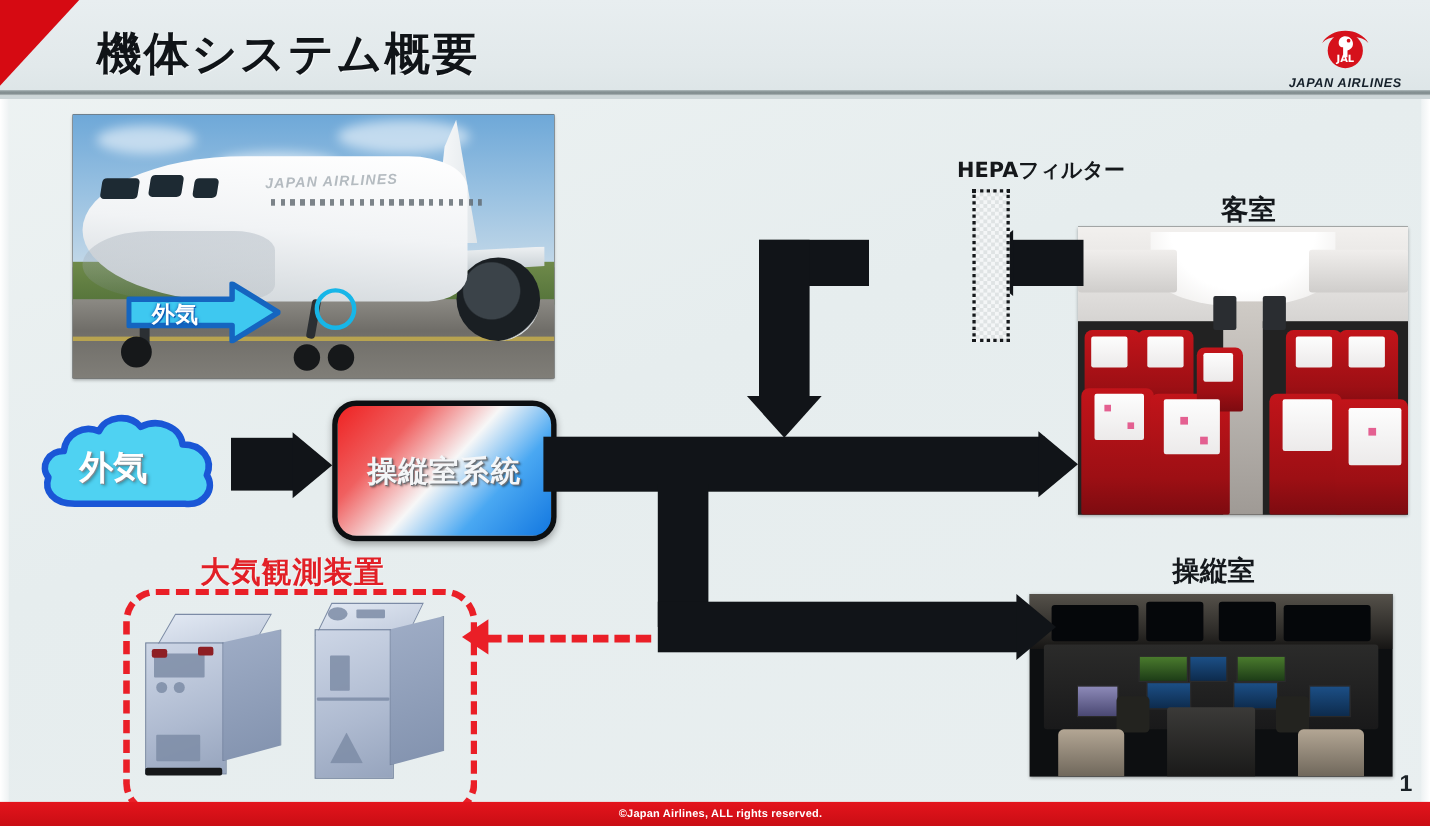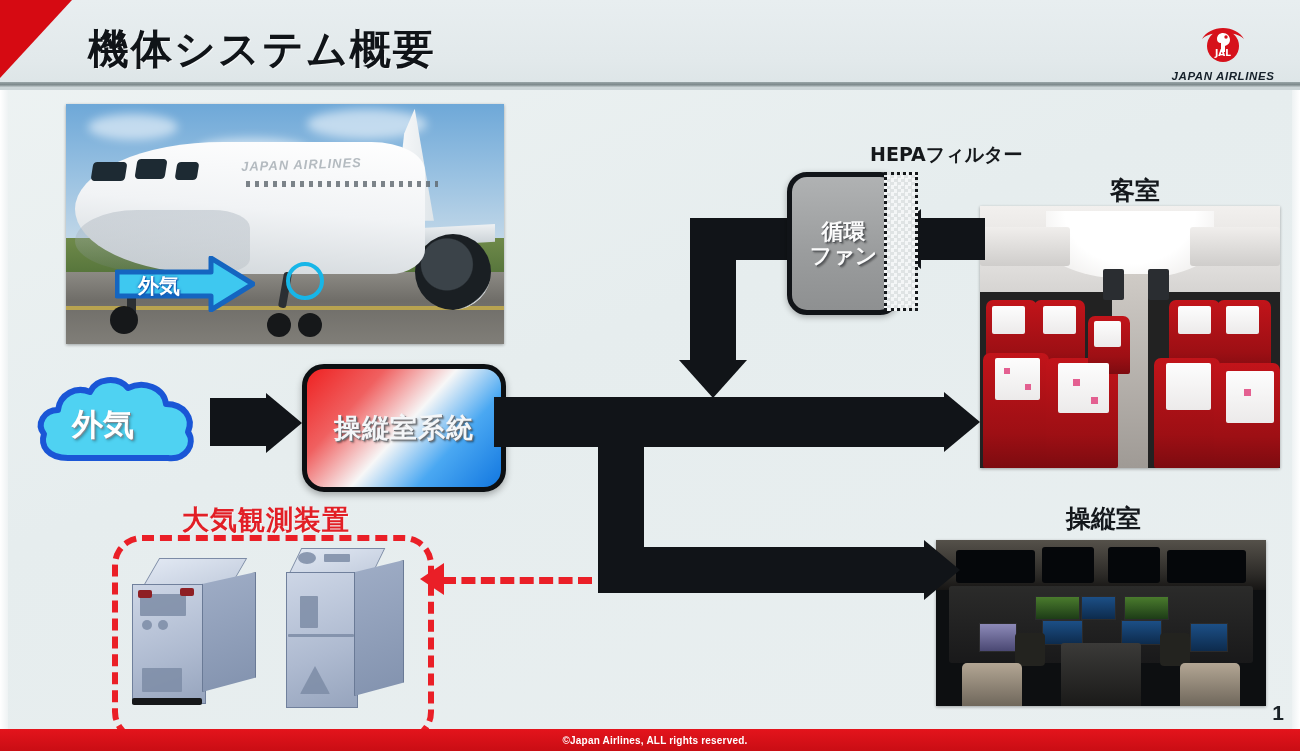--- a/index.html
+++ b/index.html
@@ -332,24 +332,20 @@
   <div class="arrow" style="left:598px;top:547px;width:332px;height:46px;"></div>
   <div class="arrowhead ah-right" style="left:924px;top:540px;"></div>
 
   <div class="arrow" style="left:905px;top:218px;width:80px;height:42px;"></div>
   <div class="arrowhead ah-left" style="left:885px;top:209px;"></div>
 
   <div class="arrow" style="left:690px;top:218px;width:100px;height:42px;"></div>
   <div class="arrow" style="left:690px;top:218px;width:46px;height:150px;"></div>
   <div class="arrowhead ah-down" style="left:679px;top:360px;"></div>
 
-  <div class="fan-box">
-    <span>循環</span>
-    <span>ファン</span>
-  </div>
   <div class="hepa-box"></div>
   <div class="hepa-label">HEPAフィルター</div>
 
 
   <div class="dev-title">大気観測装置</div>
   <div class="dev-dash"></div>
 
   <div class="dev-unit" style="left:132px;top:558px;width:140px;height:160px;">
     <div class="dev-top" style="left:18px;top:0;width:86px;height:30px;transform:skewX(-30deg);"></div>
     <div class="dev-face" style="left:0;top:26px;width:72px;height:118px;"></div>

